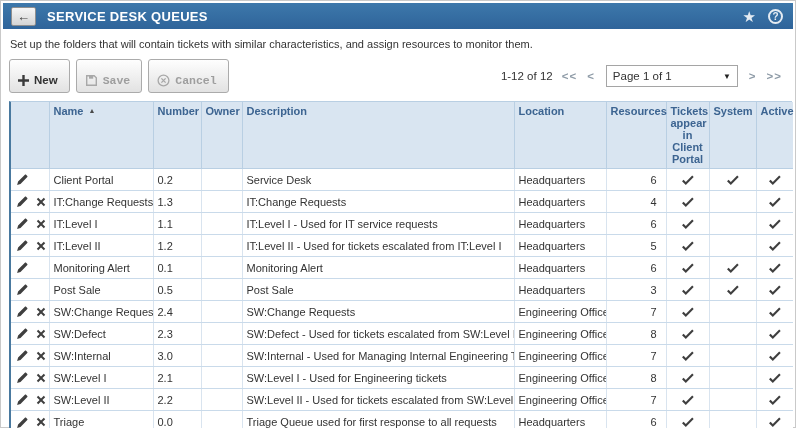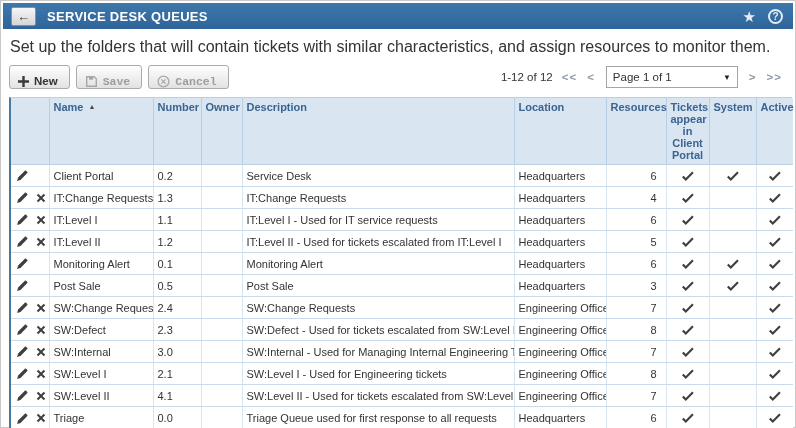--- a/index.html
+++ b/index.html
@@ -34,27 +34,27 @@
   }
   .titlebar-icons { margin-left:auto; display:flex; align-items:center; gap:12px; }
   .star-icon { color:#e4ebf2; font-size:15px; line-height:1; cursor:pointer; }
   .help-icon {
     width:15px; height:15px; border:2px solid #e4ebf2; border-radius:50%;
     color:#e4ebf2; font-size:10px; font-weight:bold; line-height:11px;
     text-align:center; cursor:pointer;
   }
 
   
-  .subtitle { padding:9px 10px 8px 9px; font-size:16px; color:#333; }
+  .subtitle { padding:9px 10px 8px 9px; font-size:11px; color:#333; }
 
   
   .toolbar { display:flex; align-items:center; padding:1px 8px 8px 8px; }
   .btn {
     display:inline-flex; align-items:center; gap:5px;
-    height:24px; padding:8px 11px 0 8px; margin-right:6px;
+    height:34px; padding:8px 11px 0 8px; margin-right:6px;
     background:linear-gradient(#fefefe,#e2e2e2);
     border:1px solid #ababab; border-radius:3px;
     font-family:"Liberation Sans", sans-serif;
     font-size:11.5px; font-weight:bold; color:#333; cursor:pointer;
   }
   .btn.disabled { color:#9e9e9e; cursor:default;font-family:Liberation Mono, monospace; }
   .btn svg { display:block; }
 
   .pagination { margin-left:auto; display:flex; align-items:center; font-size:11.5px; color:#333; }
   .page-range { margin-right:4px; }
@@ -395,21 +395,21 @@
                   <path d="M1 6.3 2.6 4.7 4.8 6.9 11.2.6 12.7 2.1 4.8 10z" fill="#3f3f3f"></path>
                 </svg></span></td>
           </tr>
           <tr>
             <td class="actions"><span class="row-icon"><svg width="13" height="13" viewBox="0 0 13 13">
                   <path d="M1.1 11.9l1-3.4L8.9 1.7c.3-.3.9-.3 1.2 0l1.2 1.2c.3.3.3.9 0 1.2L4.5 10.9l-3.4 1zM2.7 9.2l1.1 1.1" fill="#3f3f3f"></path>
                 </svg></span><span class="row-icon"><svg width="10" height="10" viewBox="0 0 10 10">
                   <path d="M.8 2.2 2.2.8 5 3.6 7.8.8 9.2 2.2 6.4 5l2.8 2.8-1.4 1.4L5 6.4 2.2 9.2.8 7.8 3.6 5z" fill="#3f3f3f"></path>
                 </svg></span></td>
             <td>SW:Level II</td>
-            <td>4.1</td>
+            <td>2.2</td>
             <td></td>
             <td>SW:Level II - Used for tickets escalated from SW:Level II</td>
             <td>Engineering Office</td>
             <td class="num">7</td>
             <td class="center"><span class="row-icon"><svg width="13" height="11" viewBox="0 0 13 11">
                   <path d="M1 6.3 2.6 4.7 4.8 6.9 11.2.6 12.7 2.1 4.8 10z" fill="#3f3f3f"></path>
                 </svg></span></td>
             <td class="center"></td>
             <td class="center"><span class="row-icon"><svg width="13" height="11" viewBox="0 0 13 11">
                   <path d="M1 6.3 2.6 4.7 4.8 6.9 11.2.6 12.7 2.1 4.8 10z" fill="#3f3f3f"></path>

